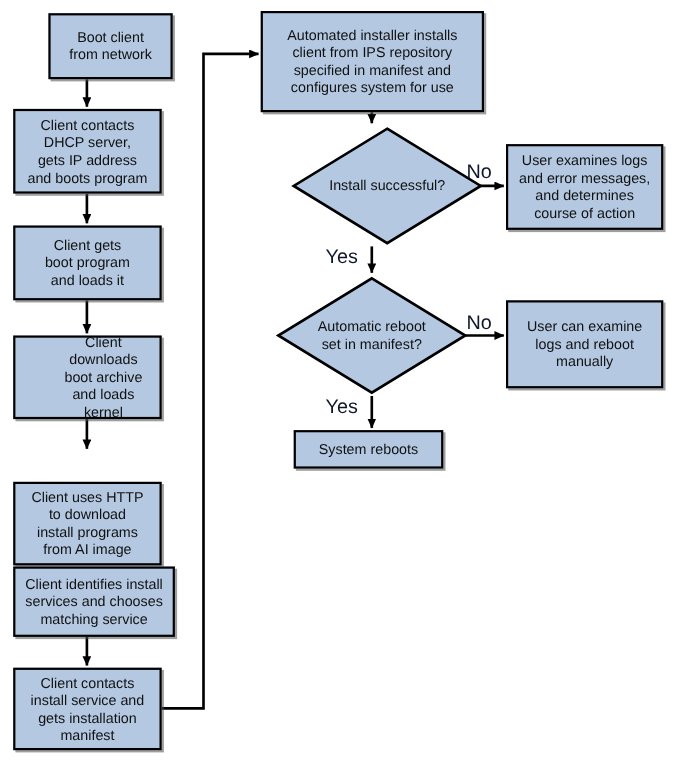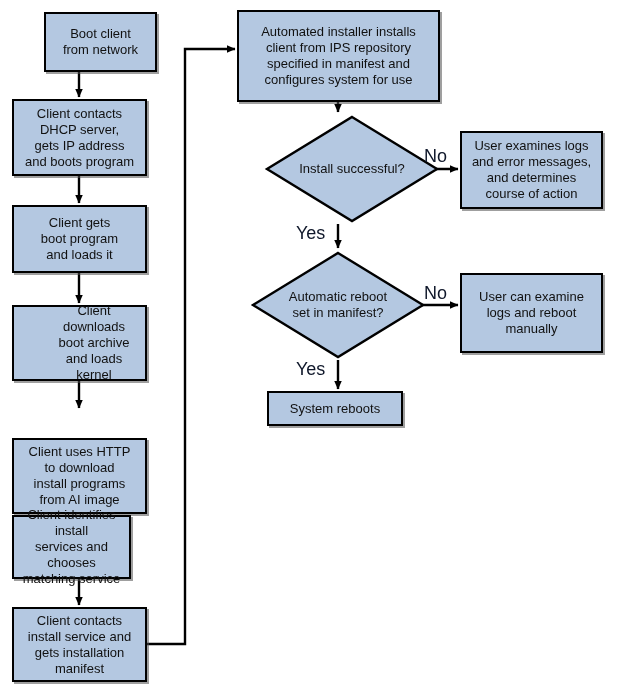--- a/index.html
+++ b/index.html
@@ -128,21 +128,21 @@
 kernel</span>
   </div>
 
   <div class="node box" style="left:12px; top:410px; width:135px; height:76px;margin-top:28px;">
     <span class="label">Client uses HTTP
 to download
 install programs
 from AI image</span>
   </div>
 
-  <div class="node box" style="left:12px; top:515px; width:119px; height:64px;">
+  <div class="node box" style="left:12px; top:515px; width:147px; height:64px;">
     <span class="label">Client identifies install
 services and chooses
 matching service</span>
   </div>
 
   <div class="node box" style="left:12px; top:607px; width:135px; height:75px;">
     <span class="label">Client contacts
 install service and
 gets installation
 manifest</span>

